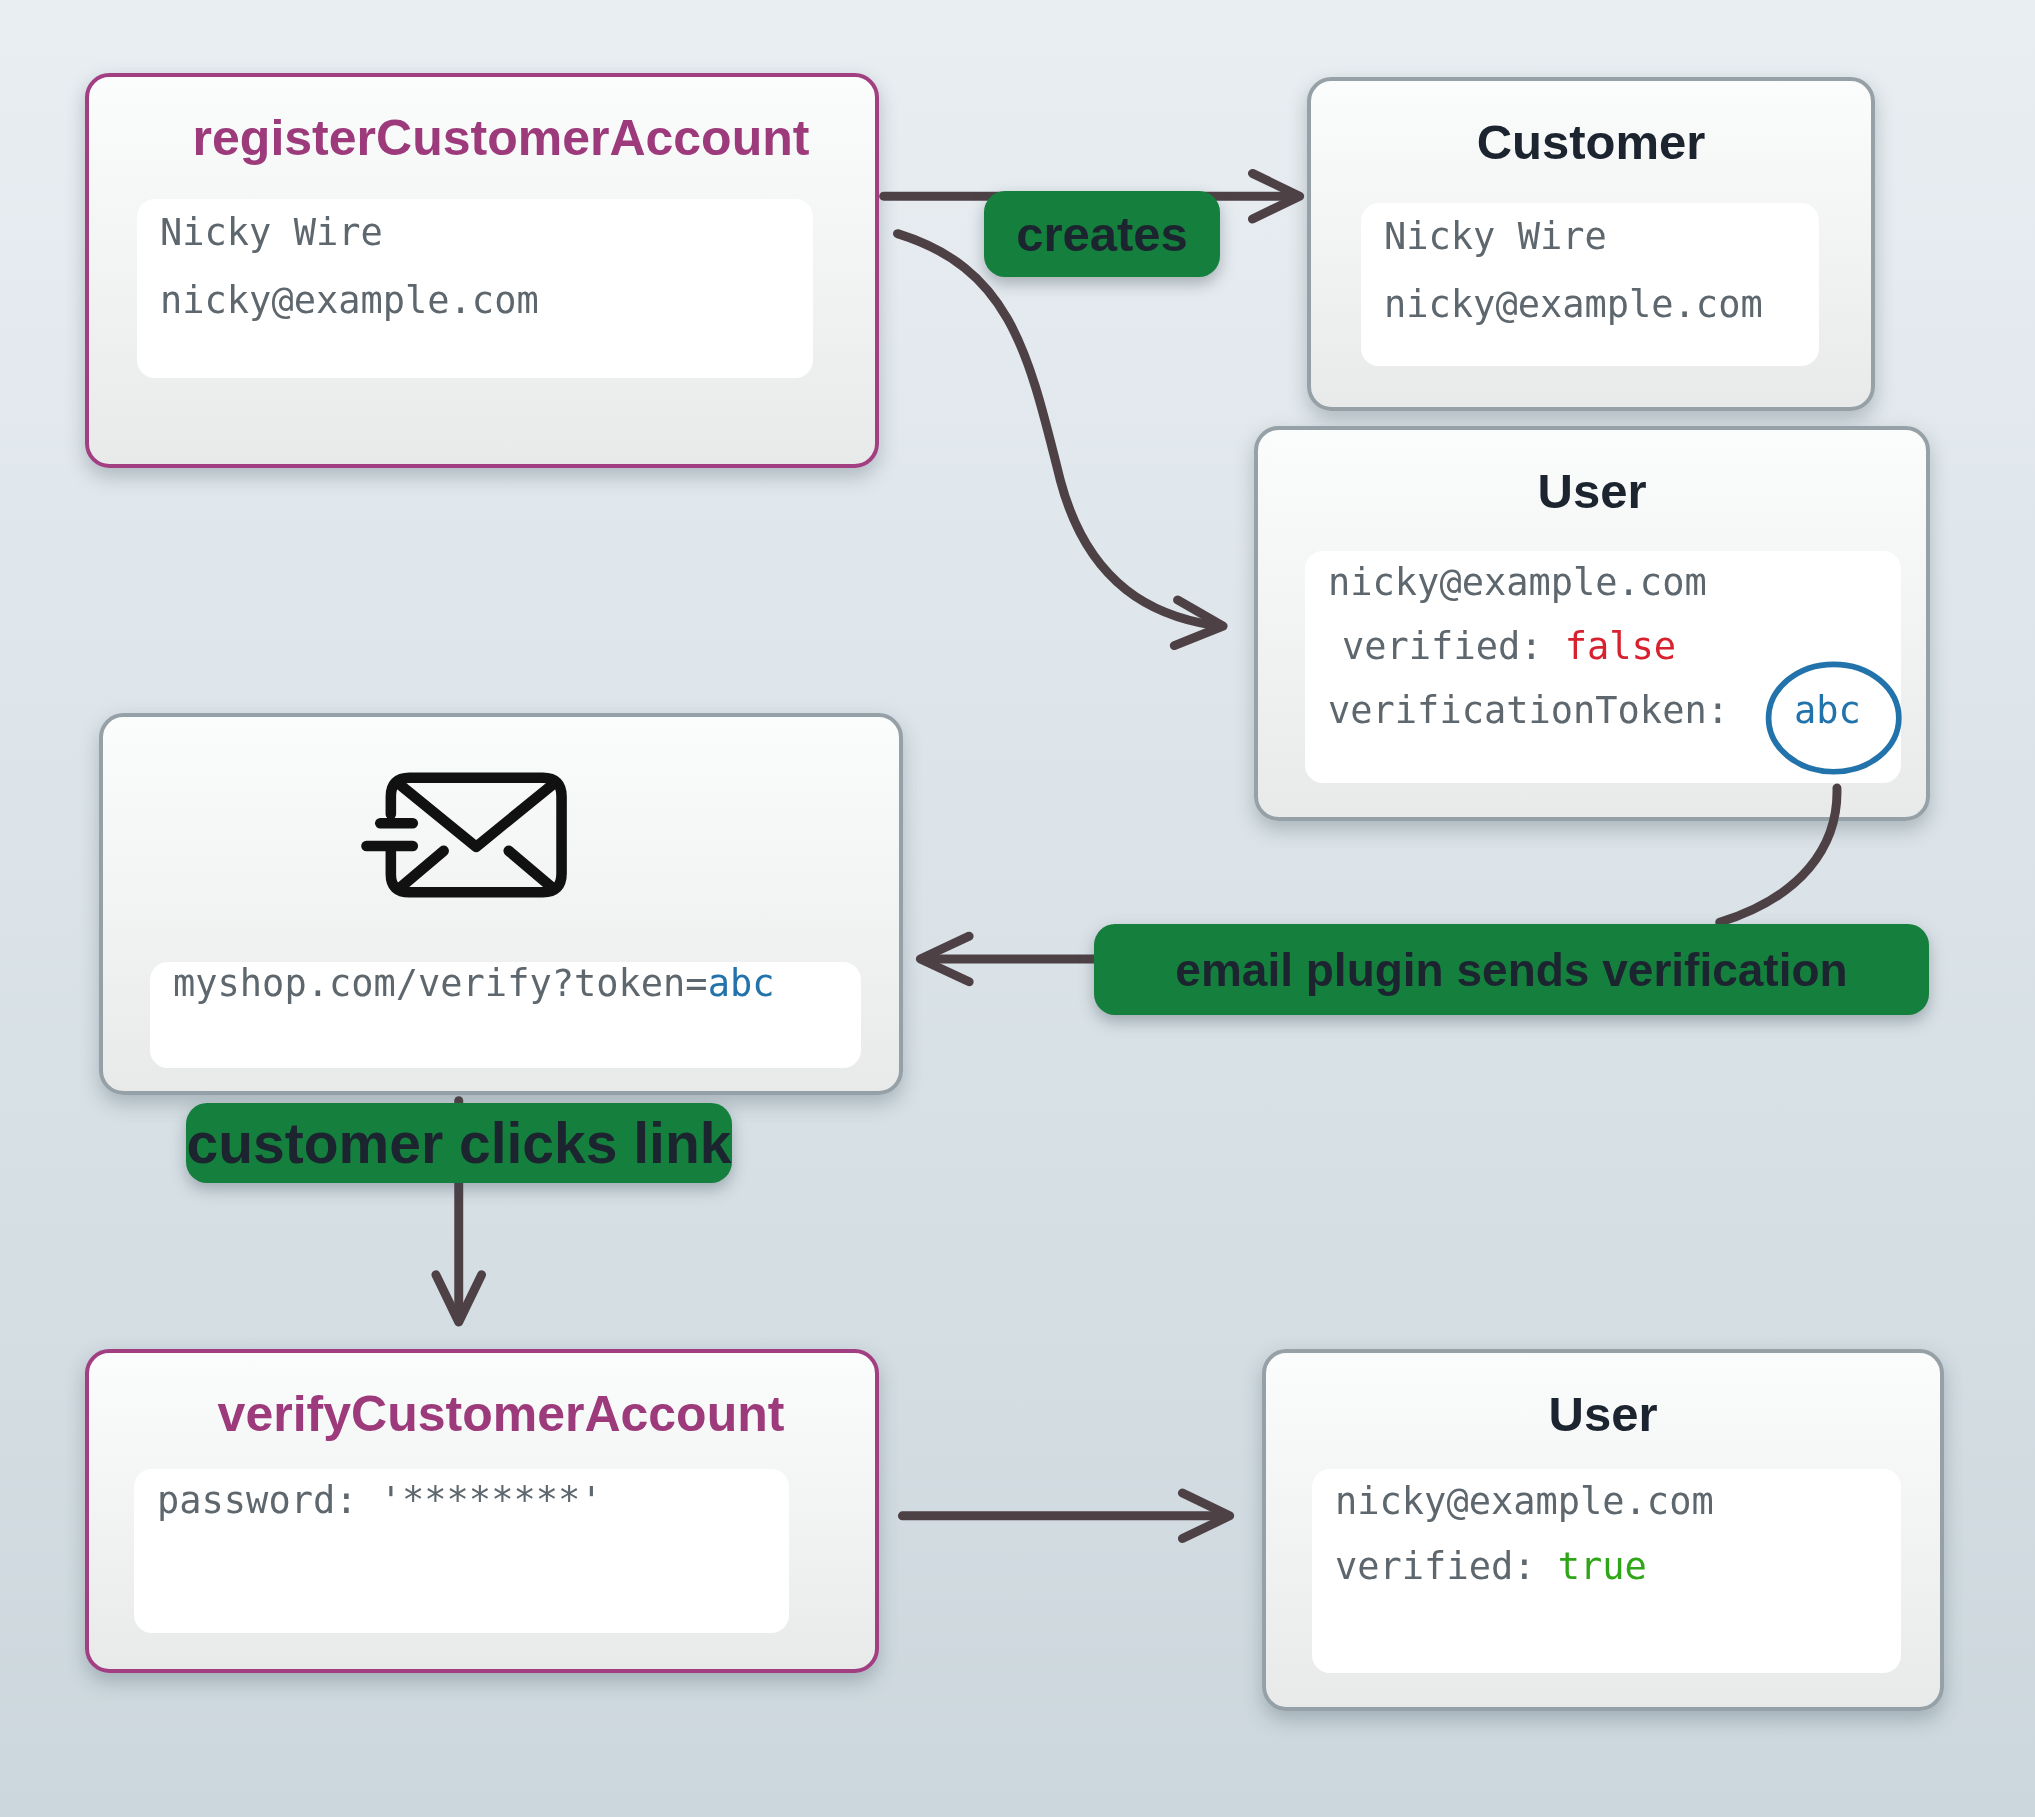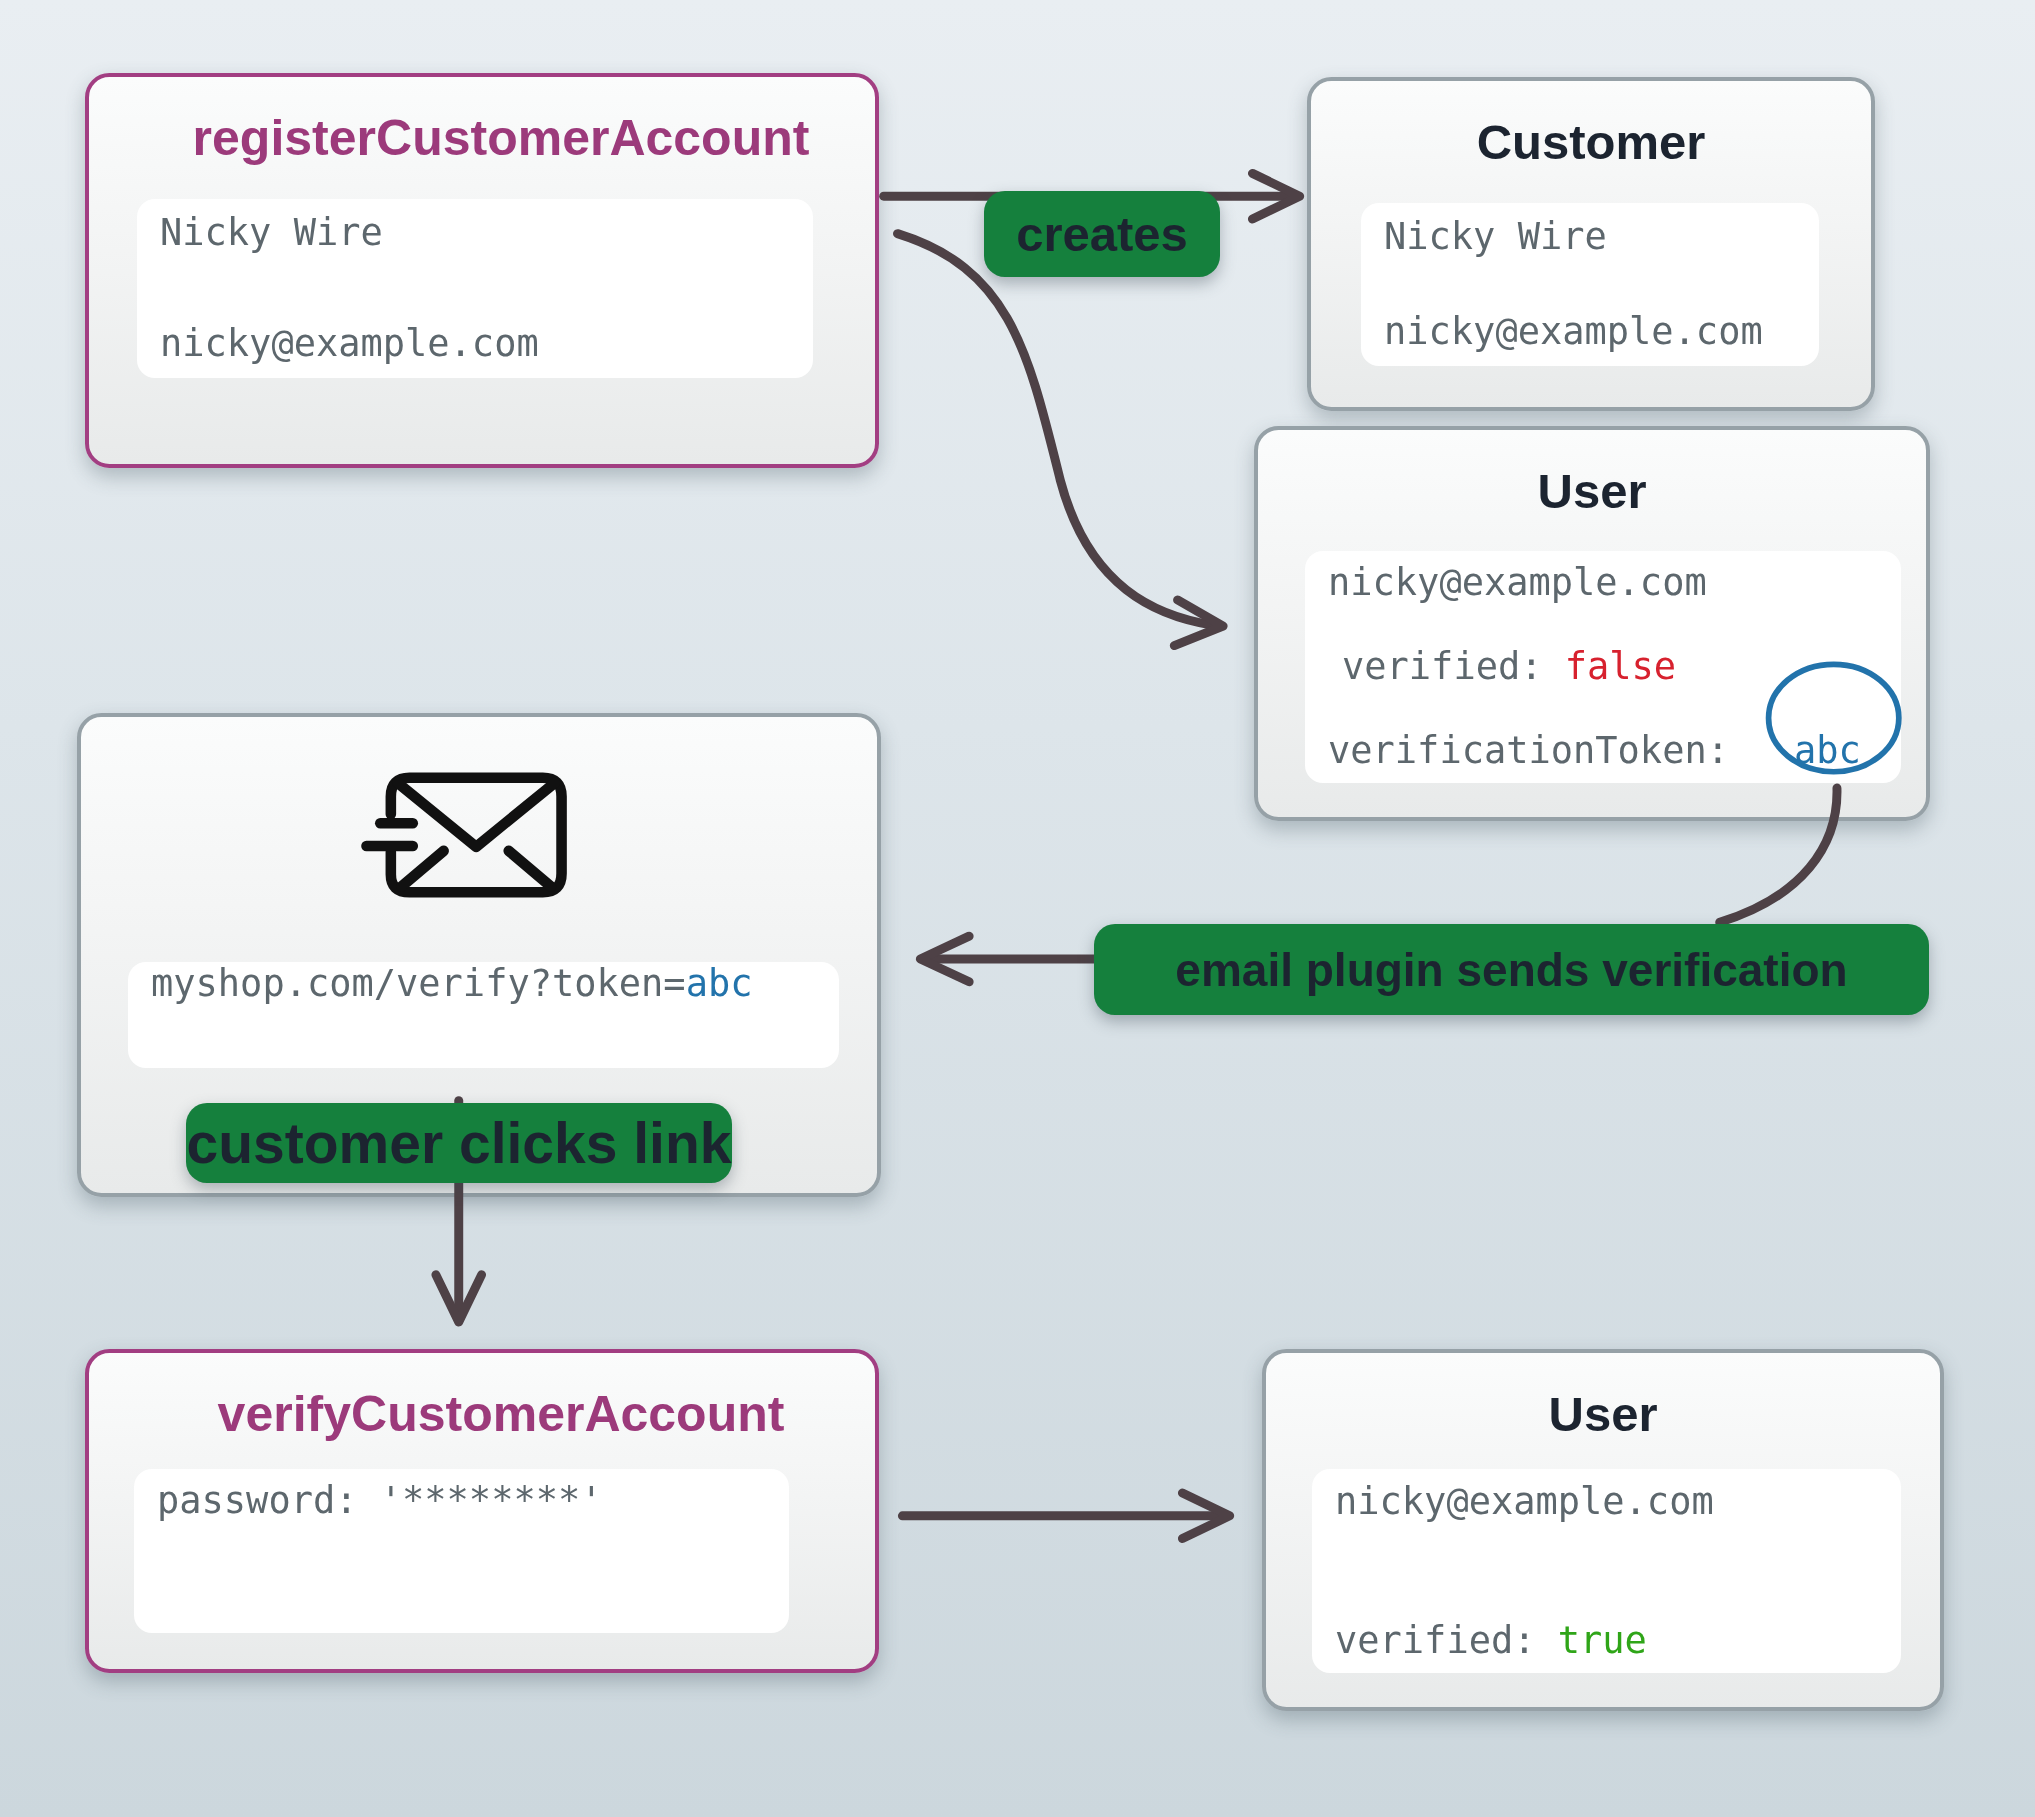--- a/index.html
+++ b/index.html
@@ -42,21 +42,21 @@
   }
   .box.purple .box-title{color:var(--purple);padding-left:38px;}
 
   .card{
     position:absolute;
     background:#ffffff;
     border-radius:18px;
     padding:0 23px;
     display:flex;
     flex-direction:column;
-    justify-content:space-between;
+    justify-content:flex-start;
   }
   .mono-line{
     font-family:"DejaVu Sans Mono", monospace;
     font-size:37px;
     color:var(--mono-gray);
     white-space:pre;
   }
   .val-red{color:var(--red);}
   .val-green{color:var(--green);}
   .val-blue{color:var(--blue);}
@@ -112,21 +112,21 @@
 
   <div class="box gray" style="left:1254px;top:426px;width:676px;height:395px;">
     <div class="box-title" style="font-size:49px;">User</div>
     <div class="card" style="left:47px;top:121px;width:596px;height:232px;">
       <div class="mono-line" style="line-height:64px;">nicky@example.com</div>
       <div class="mono-line" style="line-height:64px;margin-left:14px;"><span>verified: </span><span class="val-red">false</span></div>
       <div class="mono-line" style="line-height:64px;"><span>verificationToken:</span><span class="token-gap"></span><span class="val-blue">abc</span></div>
     </div>
   </div>
 
-  <div class="box gray" style="left:77px;top:713px;width:804px;height:484px;text-decoration:underline;">
+  <div class="box gray" style="left:99px;top:713px;width:804px;height:382px;text-decoration:underline;">
     <div class="card" style="left:47px;top:245px;width:711px;height:106px;">
       <div class="mono-line"><span>myshop.com/verify?token=</span><span class="val-blue">abc</span></div>
     </div>
   </div>
 
   <svg class="email-icon-svg" viewBox="0 0 270 155">
     <g stroke="#111111" stroke-width="13" fill="none" stroke-linecap="round" stroke-linejoin="round">
       <path d="M 45 52 L 45 30 Q 45 7 68 7 L 232 7 Q 255 7 255 30 L 255 125 Q 255 148 232 148 L 68 148 Q 45 148 45 126 L 45 98"></path>
       <path d="M 53 13 L 150 92 L 247 13"></path>
       <path d="M 58 141 L 110 97"></path>

